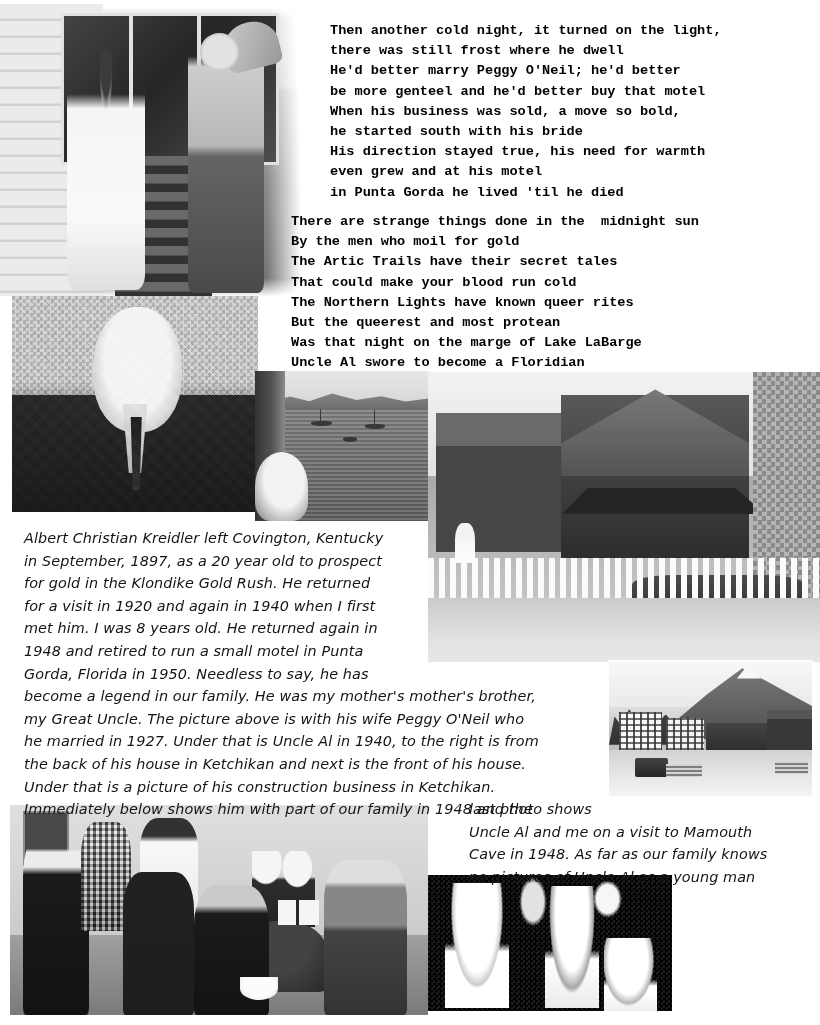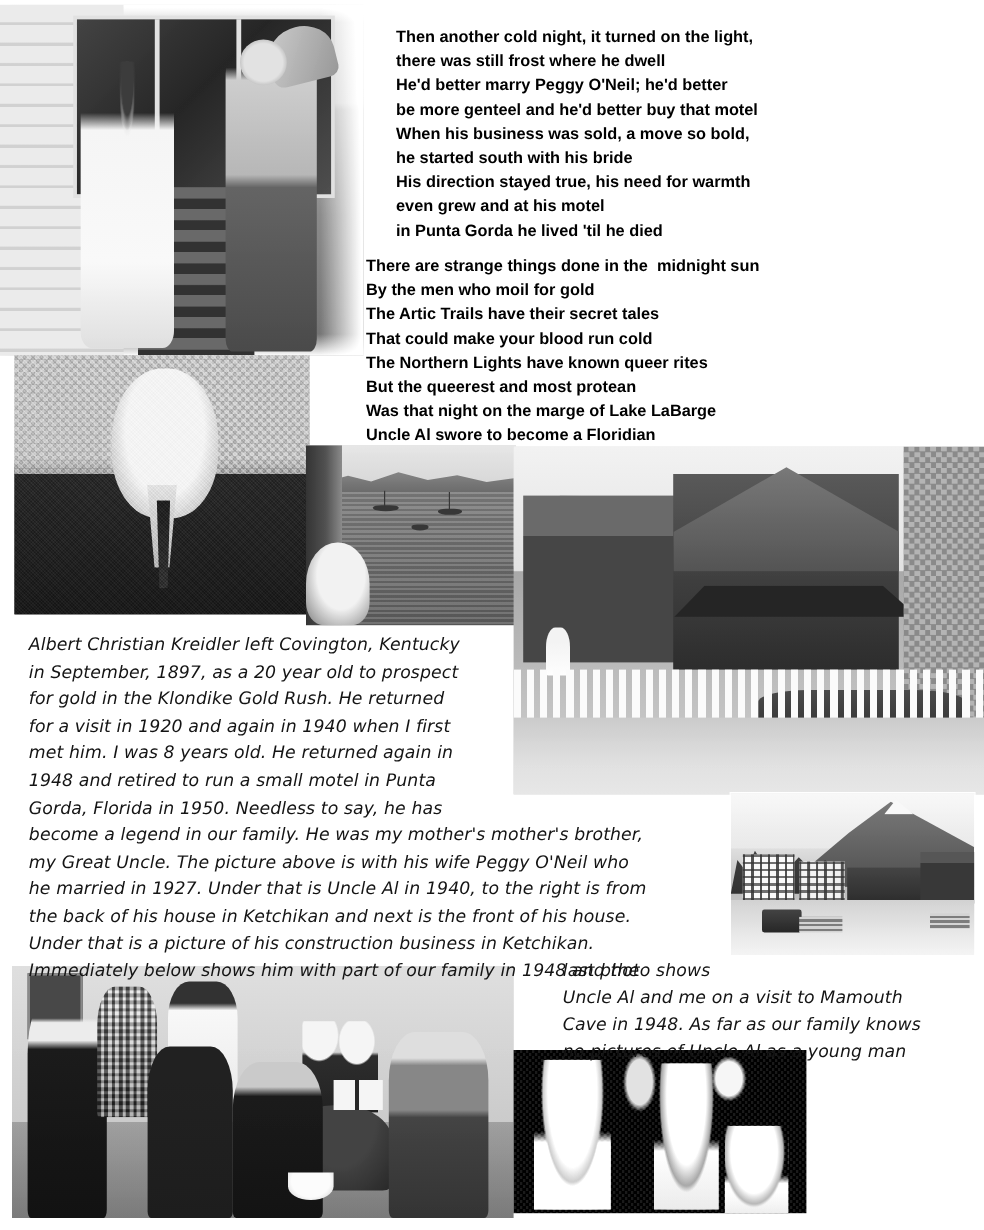--- a/index.html
+++ b/index.html
@@ -393,30 +393,30 @@
     background: radial-gradient(ellipse at 50% 44%, #c6c1b6 0 44%, rgba(0,0,0,0) 58%);
   }
   #photo-crowd .bg-head2 {
     left: 66%; top: 0%; width: 15%; height: 34%;
     background: radial-gradient(ellipse at 50% 52%, #d3cec4 0 42%, rgba(0,0,0,0) 56%);
   }
 
   
   .poem {
     position: absolute;
-    font-family: Liberation Sans, sans-serif;
+    font-family: Liberation Mono, monospace;
     font-weight: bold;
     font-size: 13.6px;
     line-height: 20.2px;
     color: #000000;
     white-space: pre;
     letter-spacing: 0px;
   }
   #poem-stanza-1 { left: 330px; top: 21px; }
-  #poem-stanza-2 { left: 305px; top: 212px; }
+  #poem-stanza-2 { left: 291px; top: 212px; }
 
   .script {
     position: absolute;
     font-family: "DejaVu Sans", sans-serif;
     font-style: italic;
     font-size: 14.4px;
     line-height: 22.6px;
     color: #141414;
     white-space: pre;
     letter-spacing: .1px;

